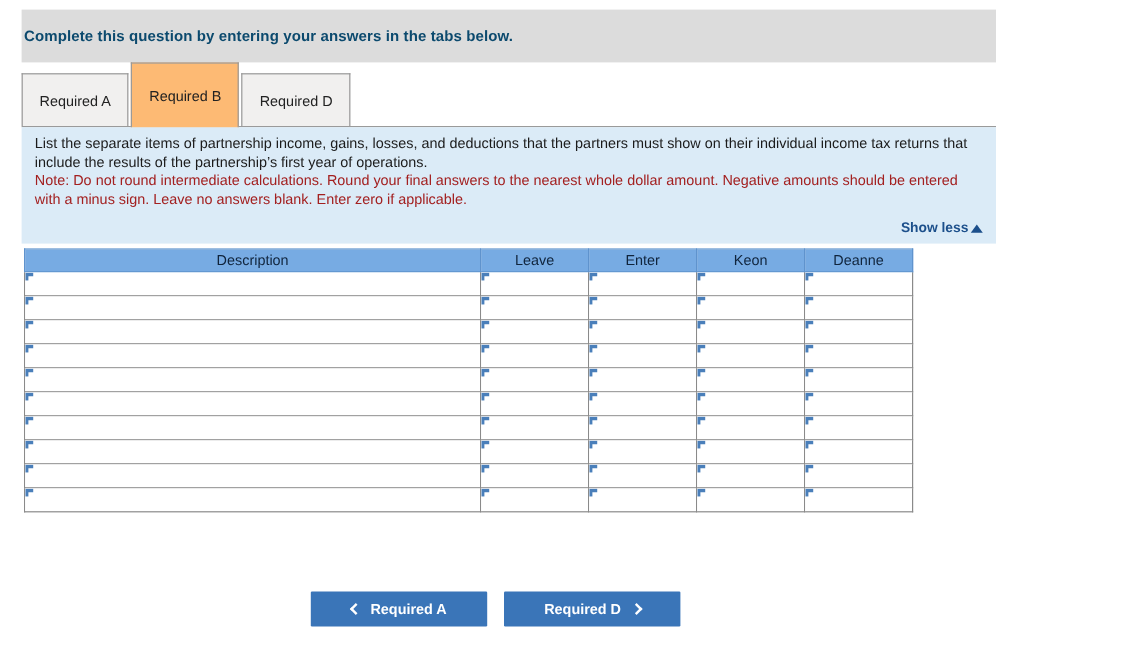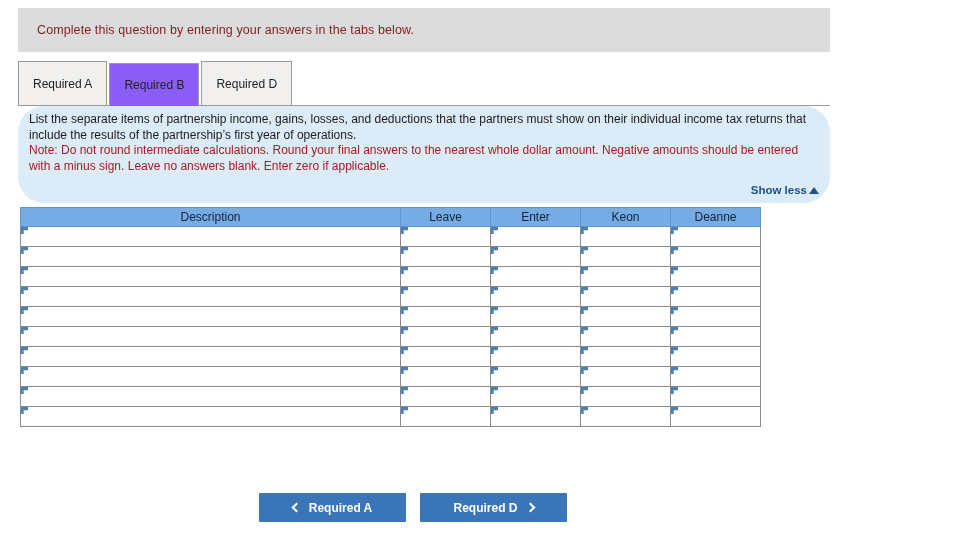--- a/index.html
+++ b/index.html
@@ -25,23 +25,23 @@
     left: 18px;
     top: 8px;
     width: 812px;
     height: 44px;
     background: #dcdcdc;
     display: flex;
     align-items: center;
   }
   .banner-title {
     font-size: 12.5px;
-    font-weight: normal;
-    color: #7f1d1d;
-    padding-left: 19px;
+    font-weight: bold;
+    color: #0c4a6e;
+    padding-left: 2px;
     letter-spacing: 0.1px;
   }
 
   
   .tabstrip {
     position: absolute;
     left: 18px;
     top: 60px;
     width: 812px;
     height: 46px;
@@ -60,36 +60,35 @@
     color: #222222;
     background: #f1f0ef;
     border: 1px solid #9a9a9a;
     border-bottom: none;
     margin-right: 2px;
     position: relative;
     cursor: pointer;
     white-space: nowrap;
   }
   .tab.active {
-    background: #8b5cf6;
+    background: #fdba74;
     z-index: 3;
     margin-bottom: -1px;
-    height: 43px;
+    height: 54px;
   }
 
   
   .instructions {
     position: absolute;
     left: 18px;
     top: 106px;
     width: 812px;
     height: 97px;
     background: #dbebf7;
     padding: 6px 11px 4px 11px;
-    border-radius: 26px;
   }
   .instr-line {
     font-size: 12px;
     line-height: 15.5px;
     color: #1b1b1b;
   }
   .instr-note {
     font-size: 12px;
     line-height: 15.5px;
     color: #a32020;

